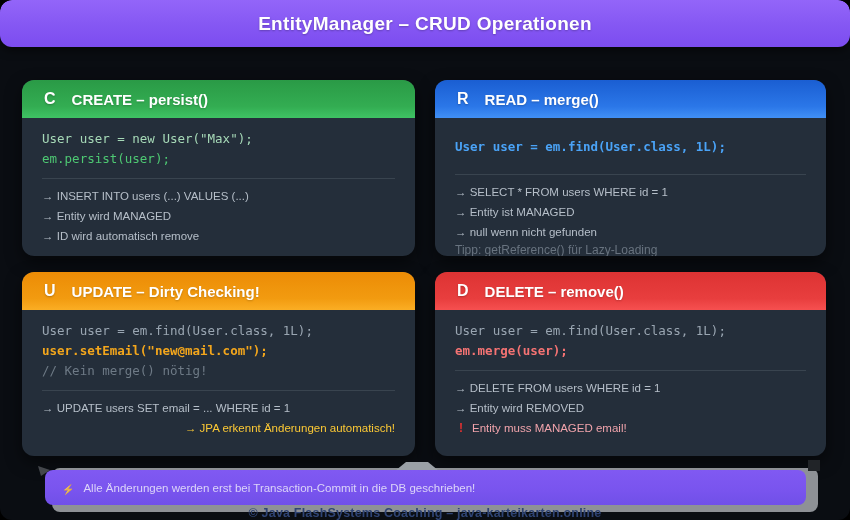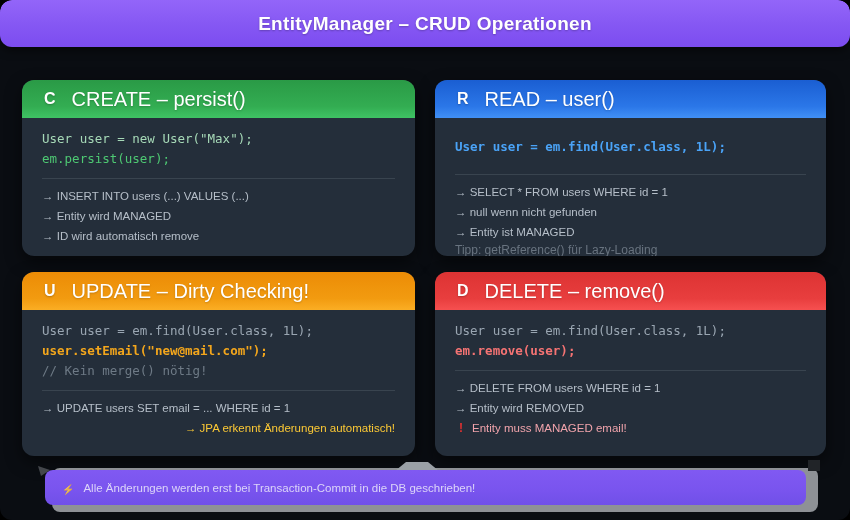--- a/index.html
+++ b/index.html
@@ -20,21 +20,21 @@
 
   
   .grid {
     position:absolute; left:22px; top:80px; width:804px;
     display:grid; grid-template-columns:393px 391px; grid-template-rows:176px 184px;
     column-gap:20px; row-gap:16px;
   }
   .card { border-radius:12px; overflow:hidden; background:#242e3a; box-shadow:0 6px 16px rgba(0,0,0,.5); }
   .card-header { height:38px; display:flex; align-items:center; padding:0 22px; }
   .card-letter { font-weight:800; font-size:16px; color:#fff; margin-right:16px; text-shadow:0 1px 2px rgba(0,0,0,.25); }
-  .card-title  { font-weight:400; font-size:20px; color:#fff; text-shadow:0 1px 2px rgba(0,0,0,.2);text-align:right; }
+  .card-title  { font-weight:700; font-size:15px; color:#fff; text-shadow:0 1px 2px rgba(0,0,0,.2);text-align:right; }
 
   .hdr-create { background:linear-gradient(180deg,#2a9a46 0%,#33ad52 70%,#3fc364 100%); }
   .hdr-read   { background:linear-gradient(180deg,#1a5ed2 0%,#2b77e8 70%,#4190f5 100%); }
   .hdr-update { background:linear-gradient(180deg,#ec8c06 0%,#f29b10 70%,#fbae24 100%); }
   .hdr-delete { background:linear-gradient(180deg,#dd3333 0%,#e83e3e 70%,#f65050 100%); }
 
   .card-body { padding:11px 20px 10px; }
   .code-line { font-family:"DejaVu Sans Mono","Liberation Mono",monospace; font-size:12.5px; line-height:20px; white-space:pre; }
   .pad-code { padding:8px 0; }
   .c-mint    { color:#a6d9b7; }
@@ -95,30 +95,30 @@
         <div class="divider"></div>
         <div class="note">→ INSERT INTO users (...) VALUES (...)</div>
         <div class="note">→ Entity wird MANAGED</div>
         <div class="note">→ ID wird automatisch remove</div>
       </div>
     </div>
 
     <div class="card">
       <div class="card-header hdr-read">
         <span class="card-letter">R</span>
-        <span class="card-title">READ – user()</span>
+        <span class="card-title">READ – merge()</span>
       </div>
       <div class="card-body">
         <div class="pad-code">
           <div class="code-line c-blue">User user = em.find(User.class, 1L);</div>
         </div>
         <div class="divider"></div>
         <div class="note">→ SELECT * FROM users WHERE id = 1</div>
+        <div class="note">→ Entity ist MANAGED</div>
         <div class="note">→ null wenn nicht gefunden</div>
-        <div class="note">→ Entity ist MANAGED</div>
         <div class="note note-tip">Tipp: getReference() für Lazy-Loading</div>
       </div>
     </div>
 
     <div class="card">
       <div class="card-header hdr-update">
         <span class="card-letter">U</span>
         <span class="card-title">UPDATE – Dirty Checking!</span>
       </div>
       <div class="card-body">
@@ -131,21 +131,21 @@
       </div>
     </div>
 
     <div class="card">
       <div class="card-header hdr-delete">
         <span class="card-letter">D</span>
         <span class="card-title">DELETE – remove()</span>
       </div>
       <div class="card-body">
         <div class="code-line c-gray">User user = em.find(User.class, 1L);</div>
-        <div class="code-line c-red">em.remove(user);</div>
+        <div class="code-line c-red">em.merge(user);</div>
         <div class="divider"></div>
         <div class="note">→ DELETE FROM users WHERE id = 1</div>
         <div class="note">→ Entity wird REMOVED</div>
         <div class="note note-warn">
           <span class="warn-icon">!</span>
           <span>Entity muss MANAGED email!</span>
         </div>
       </div>
     </div>
 
@@ -154,14 +154,15 @@
   <div class="stack-wedge-left"></div>
   <div class="stack-sheet"></div>
   <div class="stack-wedge-right"></div>
   <div class="stack-notch"></div>
 
   <div class="banner">
     <span class="banner-icon">⚡</span>
     <span>Alle Änderungen werden erst bei Transaction-Commit in die DB geschrieben!</span>
   </div>
 
+  <div class="footer-credit">© Java FlashSystems Coaching – java-karteikarten.online</div>
 
 </div>
 
 </body></html>

